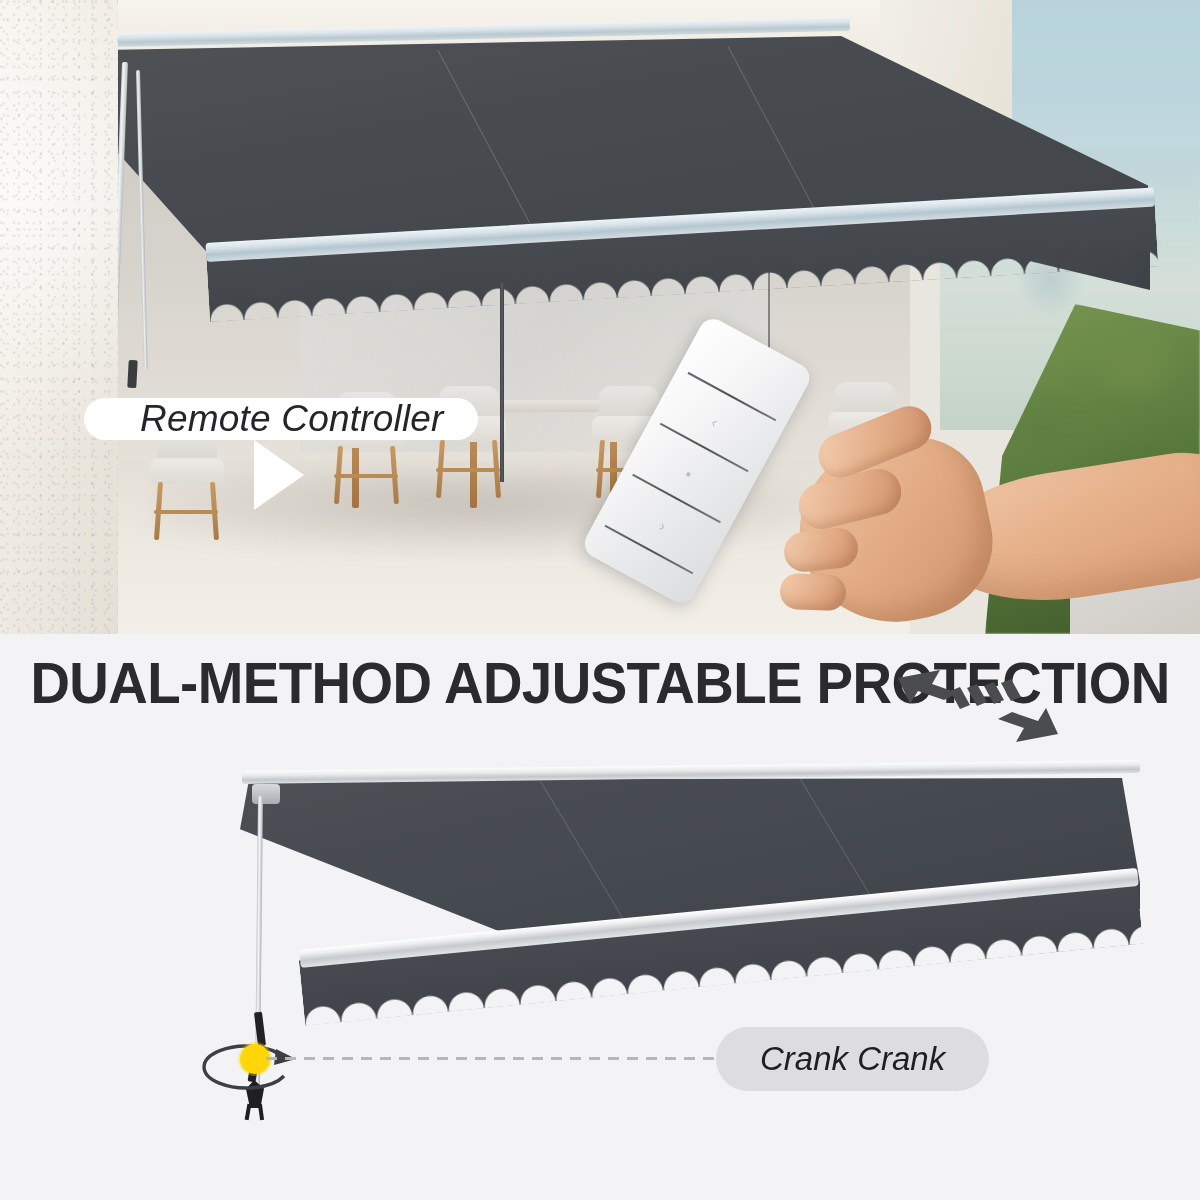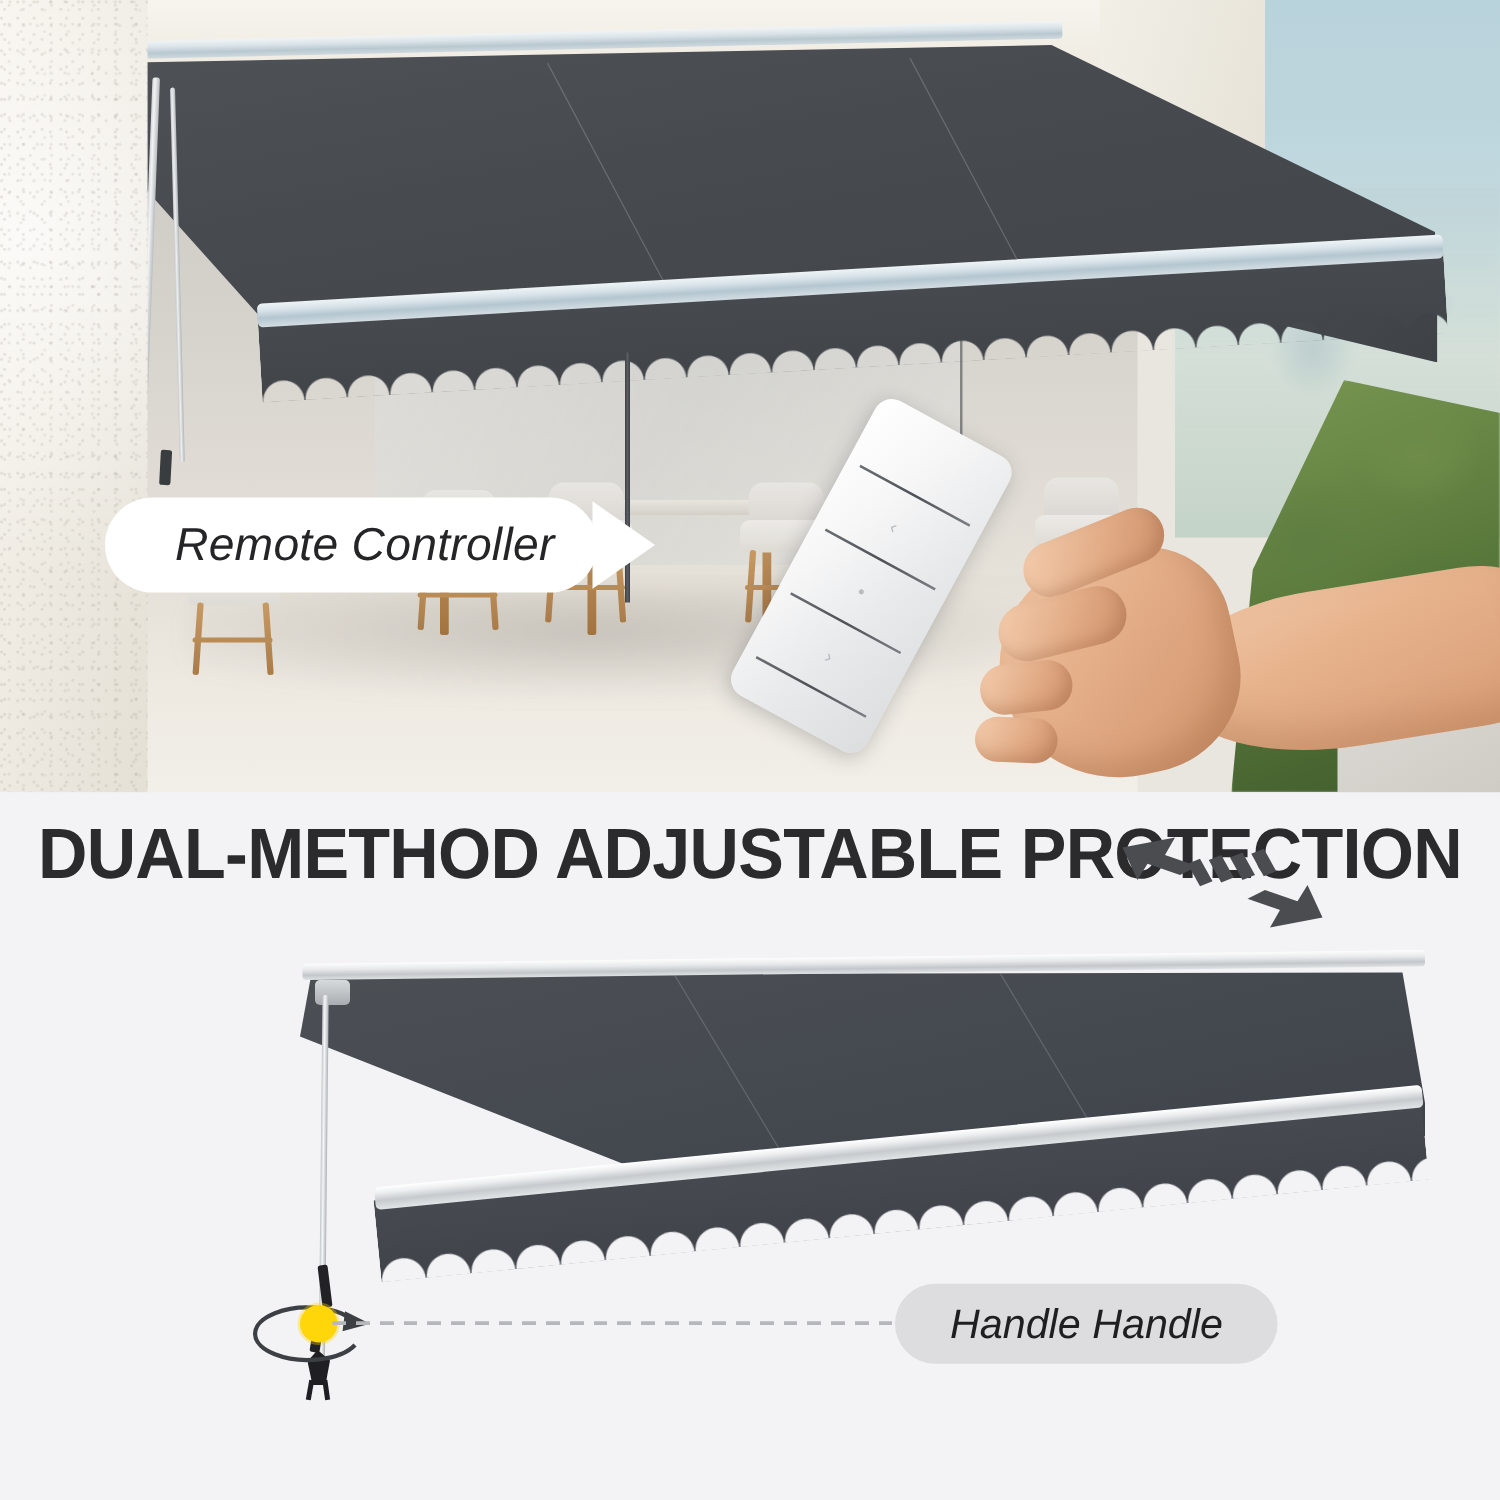--- a/index.html
+++ b/index.html
@@ -234,21 +234,21 @@
   
   .sofa {
     position: absolute; left: 1070px; top: 482px; width: 130px; height: 152px;
     background: linear-gradient(150deg, #e3e1dc, #cfccc6);
     border-radius: 24px 8px 0 0;
   }
 
   
   .callout-remote {
     position: absolute; left: 84px; top: 398px;
-    height: 76px; display: flex; align-items: center;
+    height: 76px; display: flex; align-items: center; flex-direction: column;
   }
   .callout-remote .pill {
     height: 76px; padding: 0 34px 0 56px;
     background: #ffffff; border-radius: 38px;
     display: flex; align-items: center;
     font-size: 37px; font-style: italic; font-weight: 400;
     color: #252527; letter-spacing: .2px; white-space: nowrap;
   }
   .callout-remote .arrow {
     width: 0; height: 0; margin-left: -4px;
@@ -466,21 +466,21 @@
     <div class="il-handle-prong1"></div>
     <div class="il-handle-prong2"></div>
 
     <svg class="rot-arrow" viewBox="0 0 110 62">
       <path d="M86 26 A42 21 0 1 0 86 44" fill="none" stroke="#3c3f43" stroke-width="3.4"></path>
       <path d="M78 17 L98 27 L76 33 Z" fill="#3c3f43"></path>
     </svg>
 
     <div class="hotspot"></div>
     <div class="dashline"></div>
-    <div class="callout-crank">Handle Handle</div>
+    <div class="callout-crank">Crank Crank</div>
   </div>
 
   <svg class="dbl-arrow" viewBox="0 0 180 92" style="position:absolute; left:888px; top:26px;">
     <path d="M10 18 L52 10 L44 24 L70 33 L56 40 L30 31 L22 44 Z" fill="#4a4c50"></path>
     <path d="M170 74 L128 82 L136 68 L110 59 L124 52 L150 61 L158 48 Z" fill="#4a4c50"></path>
     <g fill="#4a4c50">
       <path d="M62 31 L72 27 L82 45 L72 49 Z"></path>
       <path d="M79 28 L89 24 L99 42 L89 46 Z"></path>
       <path d="M96 26 L106 22 L116 40 L106 44 Z"></path>
       <path d="M113 23 L123 19 L133 37 L123 41 Z"></path>

